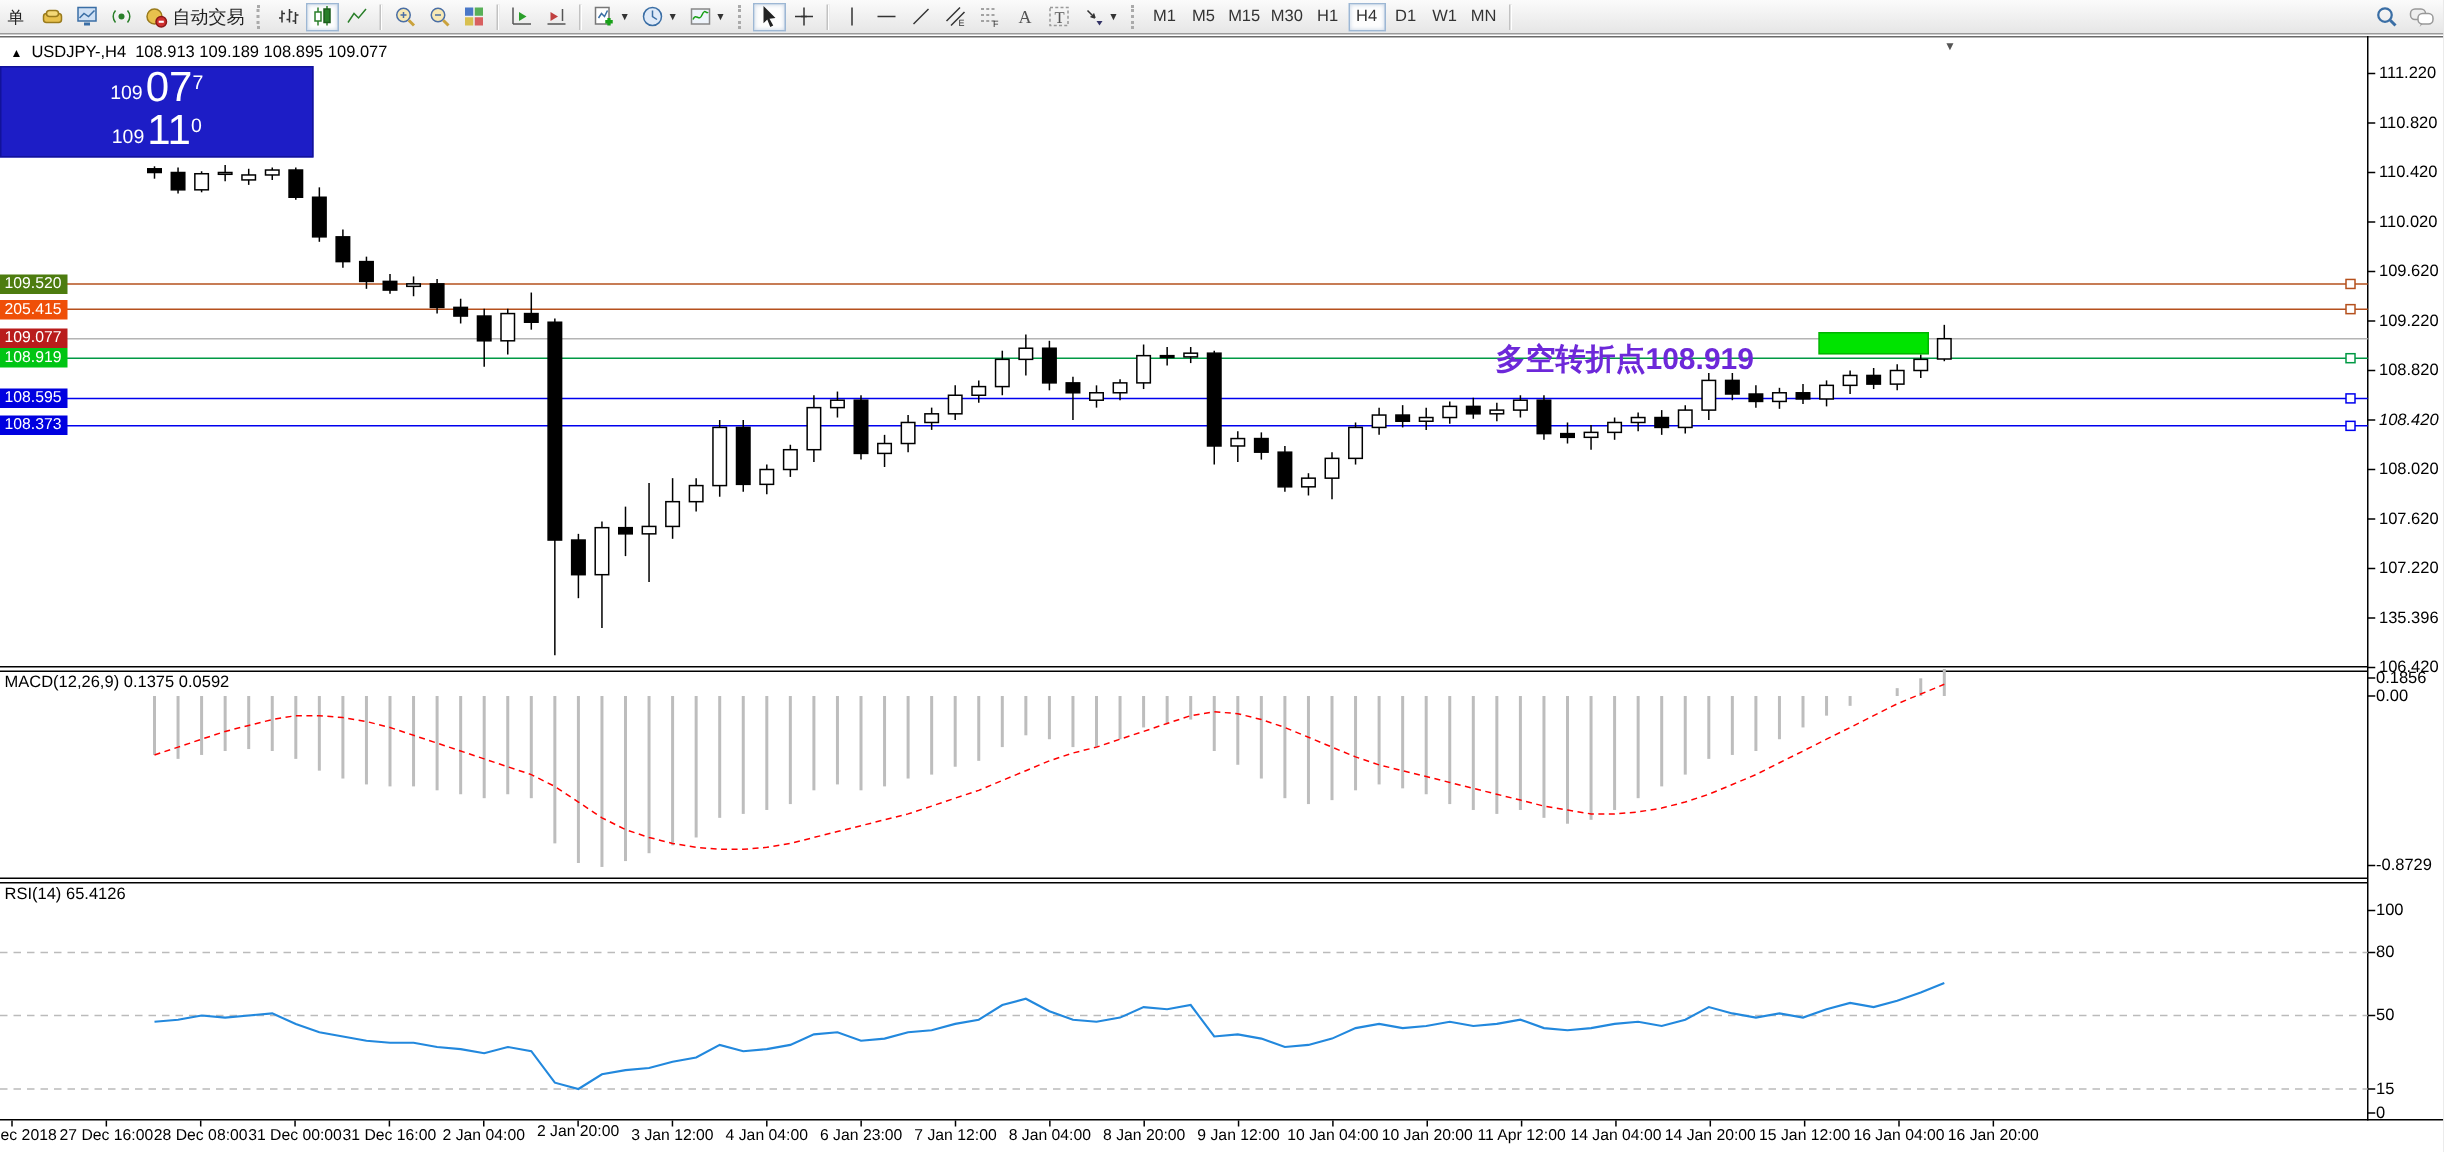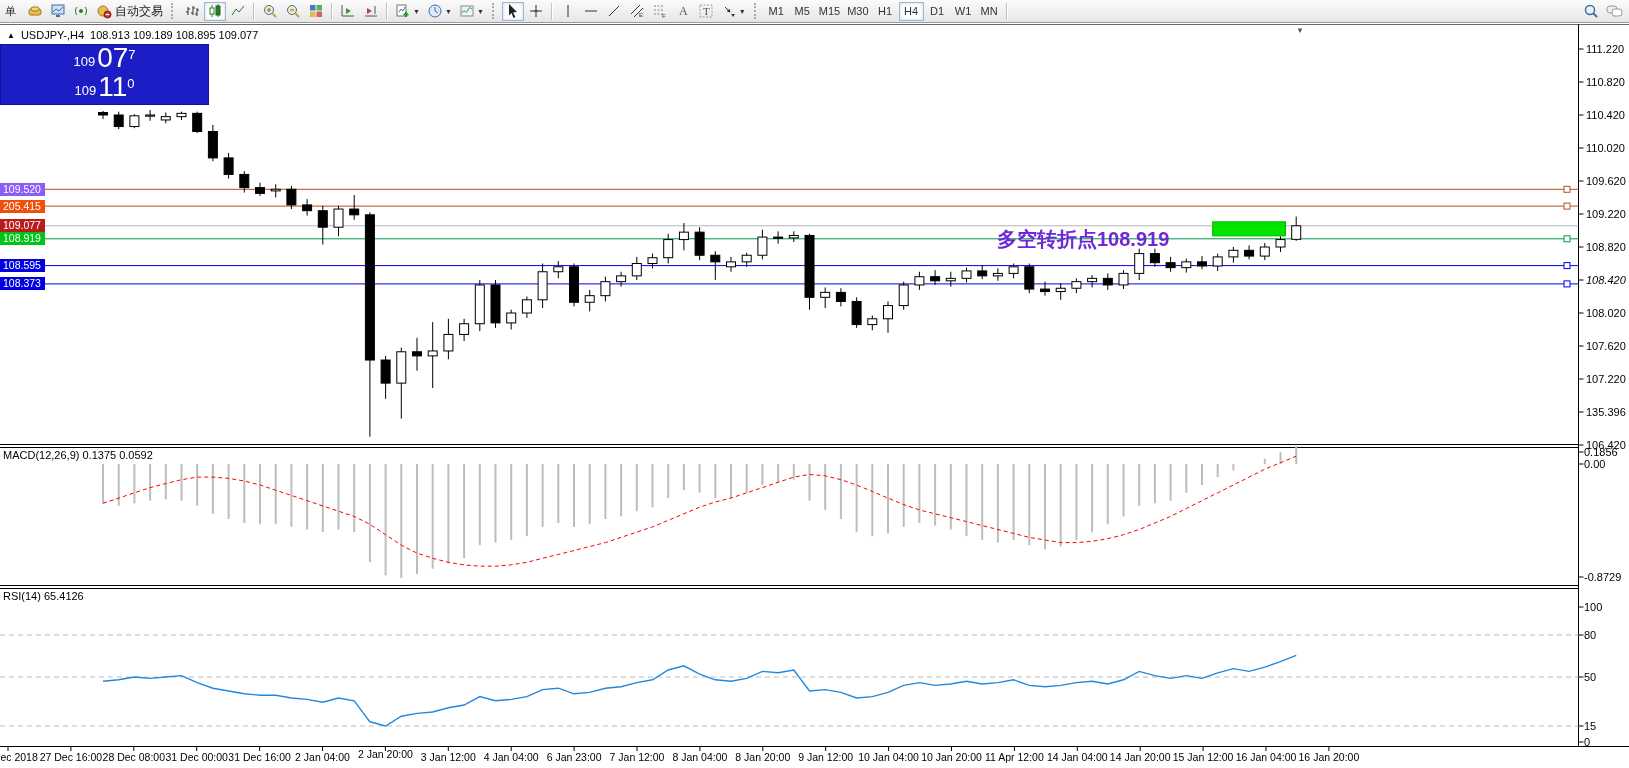--- a/index.html
+++ b/index.html
@@ -637,21 +637,21 @@
         <div class="axlabel" style="left: 1586px; top: 382px;">135.396</div>
         <div class="axlabel" style="left: 1586px; top: 415px;">106.420</div>
         <div class="axlabel" style="left: 1584px; top: 422px;">0.1856</div>
         <div class="axlabel" style="left: 1584px; top: 434px;">0.00</div>
         <div class="axlabel" style="left: 1584px; top: 547px;">-0.8729</div>
         <div class="axlabel" style="left: 1584px; top: 577px;">100</div>
         <div class="axlabel" style="left: 1584px; top: 605px;">80</div>
         <div class="axlabel" style="left: 1584px; top: 647px;">50</div>
         <div class="axlabel" style="left: 1584px; top: 696px;">15</div>
         <div class="axlabel" style="left: 1584px; top: 712px;">0</div>
-        <div class="badge" style="left: 0px; top: 158.75px; background: #8b5cf6;">109.520</div>
+        <div class="badge" style="left: 0px; top: 158.75px; background: #4d7c0f;">109.520</div>
         <div class="badge" style="left: 0px; top: 175.58px; background: rgb(239, 79, 8);">205.415</div>
         <div class="badge" style="left: 0px; top: 195.298px; background: #b91c1c;">109.077</div>
         <div class="badge" style="left: 0px; top: 208.333px; background: rgb(0, 197, 20);">108.919</div>
         <div class="badge" style="left: 0px; top: 235.062px; background: rgb(0, 0, 224);">108.595</div>
         <div class="badge" style="left: 0px; top: 253.377px; background: rgb(0, 0, 224);">108.373</div>
         <div class="timelabel" style="left: 8px; top: 727px;">27 Dec 2018</div>
         <div class="timelabel" style="left: 70.9px; top: 727px;">27 Dec 16:00</div>
         <div class="timelabel" style="left: 133.8px; top: 727px;">28 Dec 08:00</div>
         <div class="timelabel" style="left: 196.7px; top: 727px;">31 Dec 00:00</div>
         <div class="timelabel" style="left: 259.6px; top: 727px;">31 Dec 16:00</div>

